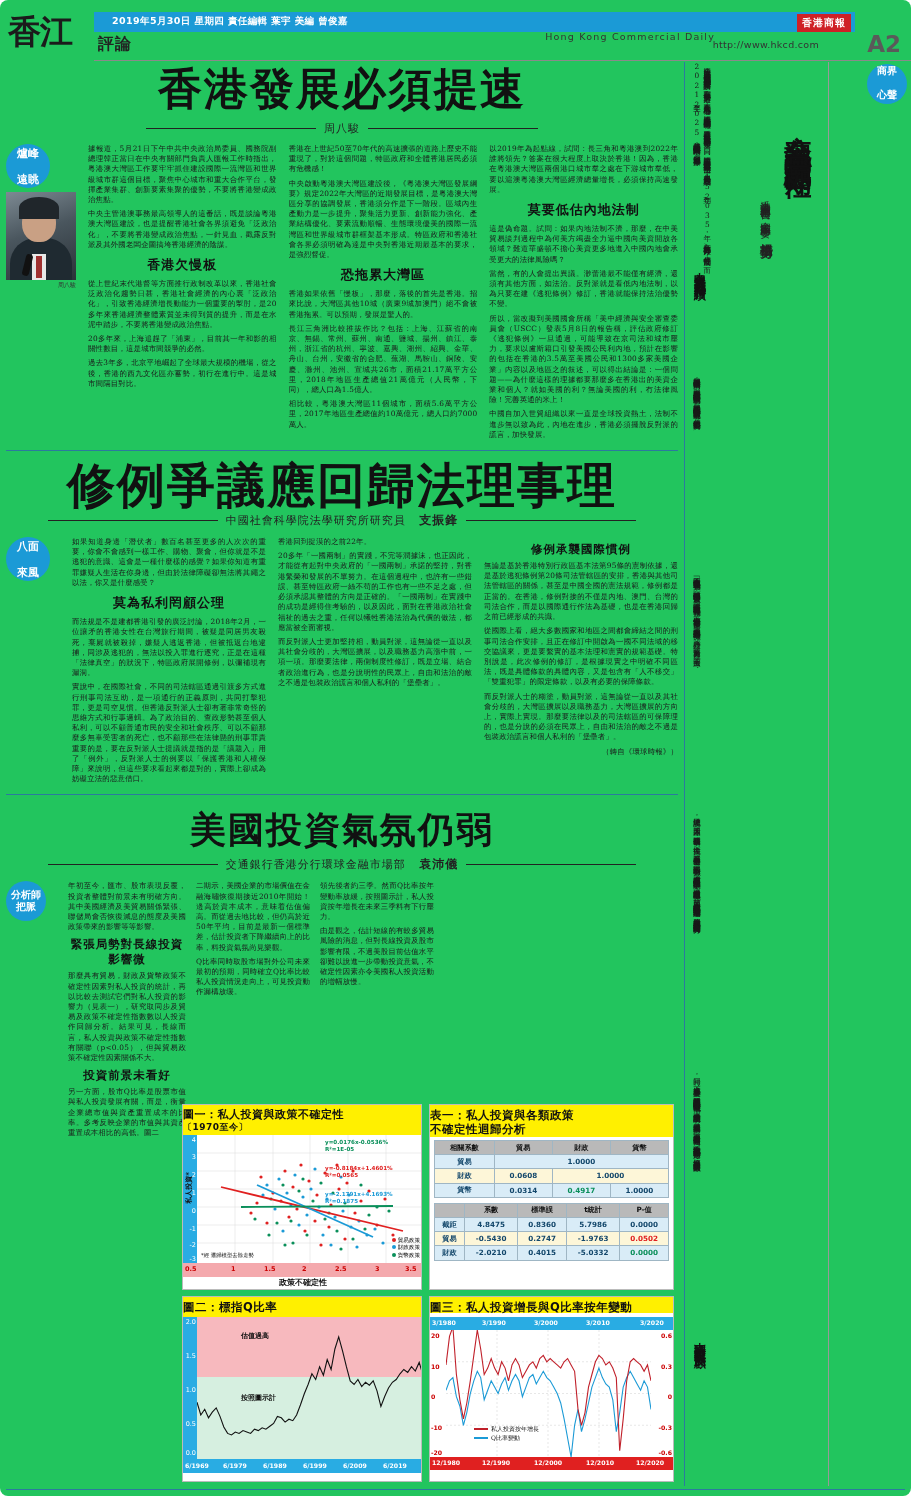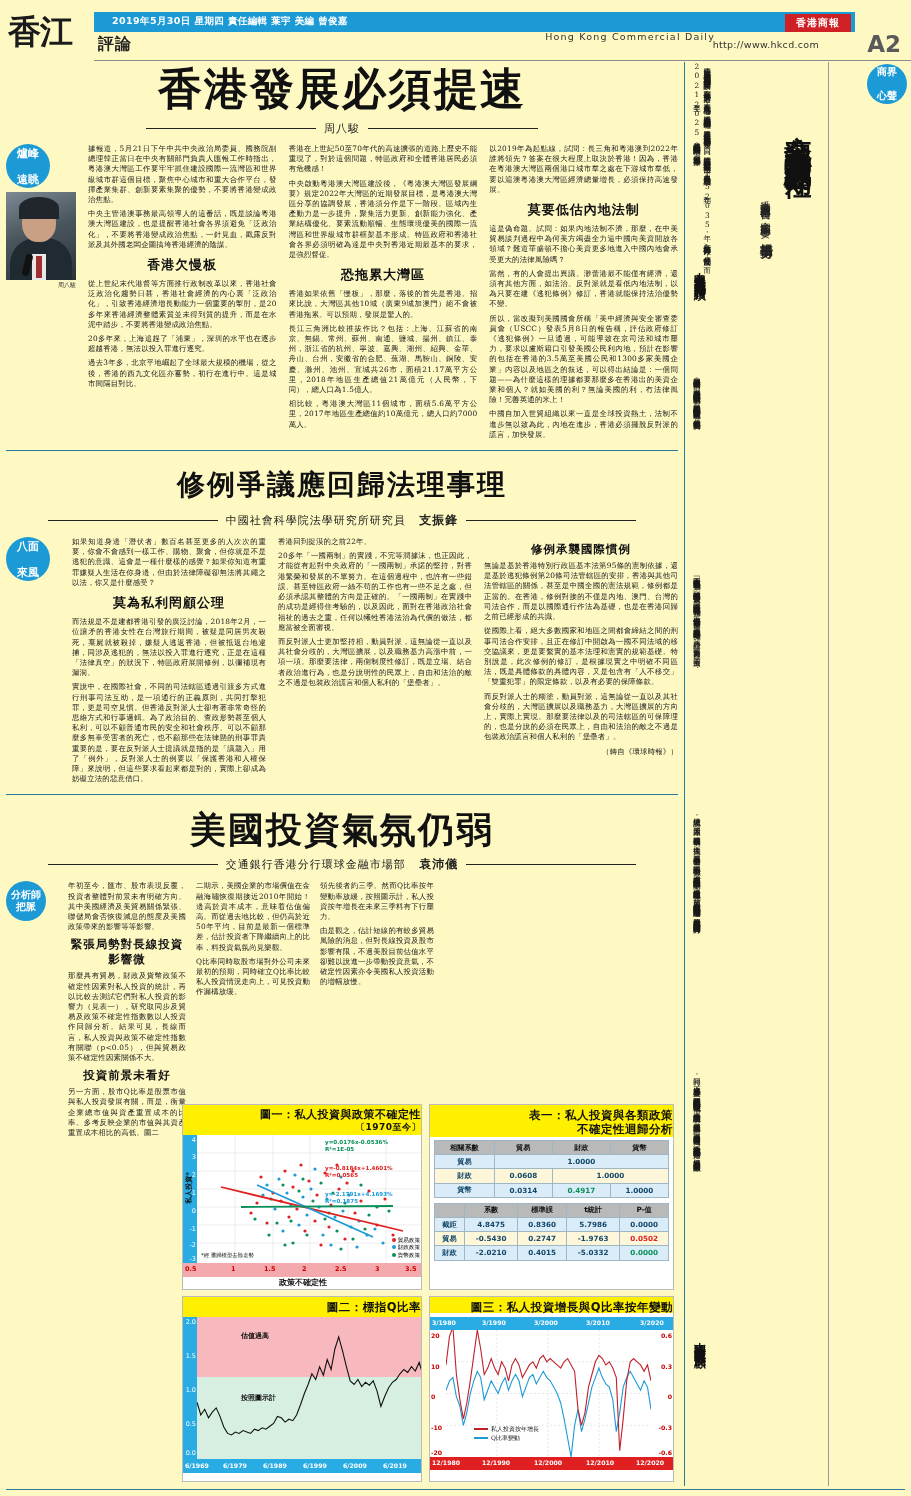--- a/index.html
+++ b/index.html
@@ -2,21 +2,21 @@
 <html><head>
 <meta charset="utf-8">
 <style>
   * { box-sizing: border-box; margin: 0; padding: 0; }
   html, body {
     width: 911px; height: 1496px;
     background: #ffffff;
     font-family: "DejaVu Serif", "Liberation Serif", serif;
     overflow: hidden;
   }
-  .page { position: relative; width: 911px; height: 1496px; background: #fef9c3; }
+  .page { position: relative; width: 911px; height: 1496px; background: #22c55e; border-radius: 8px; }
 
   
   .masthead { position: absolute; left: 0; top: 6px; width: 911px; height: 52px; }
   .mast-logo {
     position: absolute; left: 8px; top: 2px; width: 84px; height: 50px;
     font-family: "DejaVu Serif", serif; font-weight: bold;
     font-size: 33px; color: #1b1b1b; letter-spacing: -1px;
     line-height: 48px; white-space: nowrap;
   }
   .mast-bluebar {
@@ -24,21 +24,21 @@
     background: #1b9ad6;
   }
   .mast-bluebar .bb-text {
     position: absolute; left: 18px; top: 3px;
     color: #ffffff; font-size: 9.5px; font-weight: bold;
     letter-spacing: 0.4px; white-space: nowrap;
     font-family: "DejaVu Sans", "Liberation Sans", sans-serif;
   }
   .mast-redbox {
     position: absolute; right: 4px; top: 2px;
-    background: #cf2026; color: #fff; padding: 2px 11px;
+    background: #cf2026; color: #fff; padding: 2px 5px;
     font-size: 10px; font-weight: bold; letter-spacing: 1px;
     font-family: "DejaVu Serif", serif;
   }
   .mast-section {
     position: absolute; left: 98px; top: 28px;
     font-size: 16px; font-weight: bold; color: #222;
     letter-spacing: 1px;
   }
   .mast-eng {
     position: absolute; right: 196px; top: 25px;
@@ -67,21 +67,21 @@
 
   
   .art { position: relative; }
   .art-head {
     text-align: center;
     font-family: "DejaVu Serif", "Liberation Serif", serif;
     font-weight: bold; color: #111;
     letter-spacing: 2px;
   }
   .h-main   { font-size: 44px; line-height: 54px; }
-  .h-second { font-size: 28px; line-height: 44px; }
+  .h-second { font-size: 48px; line-height: 44px; }
   .h-third  { font-size: 36px; line-height: 44px; }
   .byline-wrap {
     display: flex; align-items: center; justify-content: center;
     gap: 8px; margin-top: 5px;
   }
   .byline-wrap .ln { height: 1px; background: #222; flex: 1 1 auto; max-width: 170px; }
   .byline {
     font-size: 11px; color: #222; letter-spacing: 1px; white-space: nowrap;
   }
   .byline b { font-size: 12px; }
@@ -170,21 +170,21 @@
   .v-subhead {
     writing-mode: vertical-rl; text-orientation: upright;
     font-size: 12px; font-weight: bold; letter-spacing: 2px; color: #111;
   }
 
   
   .charts-area { position: absolute; left: 182px; top: 1104px; width: 492px; height: 378px; }
   .panel { position: absolute; background: #fff; border: 1px solid #bbb; overflow: hidden; }
   .pnl-title {
     background: #fff000; color: #111; font-weight: bold;
-    text-align: right; letter-spacing: 0.5px;
+    text-align: left; letter-spacing: 0.5px;
     font-family: "DejaVu Sans","Liberation Sans",sans-serif;
   }
 
   
   #fig1 { left: 0; top: 0; width: 240px; height: 186px; }
   #fig1 .pnl-title { height: 30px; font-size: 11px; padding-top: 3px; line-height: 13px; }
   #fig1 .pnl-title .t2 { font-size: 9px; font-weight: bold; }
   #fig1 .plot { position: absolute; left: 14px; top: 30px; width: 226px; height: 128px; background:#fff; }
   #fig1 .yaxis { position: absolute; left: 0; top: 30px; width: 14px; height: 128px; background: #29ace3; }
   #fig1 .yaxis i { position: absolute; right: 1px; color: #fff; font-size: 6.5px; font-style: normal;
@@ -303,21 +303,21 @@
           </div>
           <div class="photo-cap">周八駿</div>
         </div>
 
         <div class="cols" style="flex:1 1 auto;">
           <div class="col">
             <div class="ptext">據報道，5月21日下午中共中央政治局委員、國務院副總理韓正當日在中央有關部門負責人匯報工作時指出，粵港澳大灣區工作要牢牢抓住建設國際一流灣區和世界級城市群這個目標，聚焦中心城市和重大合作平台，發揮產業集群、創新要素集聚的優勢，不要將香港變成政治焦點。</div>
             <div class="ptext">中央主管港澳事務最高領導人的這番話，既是談論粵港澳大灣區建設，也是提醒香港社會各界須避免「泛政治化」，不要將香港變成政治焦點，一針見血，戳露反對派及其外國老闆企圖搞垮香港經濟的陰謀。</div>
             <div class="subhead">香港欠慢板</div>
             <div class="ptext">從上世紀末代港督等方面推行政制改革以來，香港社會泛政治化趨勢日甚，香港社會經濟的內心裏「泛政治化」，引致香港經濟增長動能力一個重要的掣肘，是20多年來香港經濟整體素質並未得到質的提升，而是在水泥中踏步，不要將香港變成政治焦點。</div>
-            <div class="ptext">20多年來，上海追趕了「浦東」，深圳的水平也在逐步超越香港，無法以投入罪進行逐究。</div>
+            <div class="ptext">20多年來，上海追趕了「浦東」，目前其一年和影的相關性數目，這是城市間競爭的必然。</div>
             <div class="ptext">過去3年多，北京平地崛起了全球最大規模的機場，從之後，香港的西九文化區亦蓄勢，初行在進行中。這是城市間隔目對比。</div>
           </div>
           <div class="col">
             <div class="ptext">香港在上世紀50至70年代的高速擴張的道路上歷史不能重現了，對於這個問題，特區政府和全體香港居民必須有危機感！</div>
             <div class="ptext">中央啟動粵港澳大灣區建設後，《粵港澳大灣區發展綱要》規定2022年大灣區的近期發展目標，是粵港澳大灣區分享的協調發展，香港須分作是下一階段。區域內生產動力是一步提升，聚集活力更新、創新能力強化、產業結構優化、要素流動順暢、生態環境優美的國際一流灣區和世界級城市群框架基本形成。特區政府和香港社會各界必須明確為達是中央對香港近期最基本的要求，是強烈督促。</div>
             <div class="subhead">恐拖累大灣區</div>
             <div class="ptext">香港如果依舊「慢板」，那麼，落後的首先是香港。招來比說，大灣區其他10城（廣東9城加澳門）絕不會被香港拖累。可以預期，發展是驚人的。</div>
             <div class="ptext">長江三角洲比較推拔作比？包括：上海、江蘇省的南京、無錫、常州、蘇州、南通、鹽城、揚州、鎮江、泰州，浙江省的杭州、寧波、嘉興、湖州、紹興、金華、舟山、台州，安徽省的合肥、蕪湖、馬鞍山、銅陵、安慶、滁州、池州、宣城共26市，面積21.17萬平方公里，2018年地區生產總值21萬億元（人民幣，下同），總人口為1.5億人。</div>
             <div class="ptext">相比較，粵港澳大灣區11個城市，面積5.6萬平方公里，2017年地區生產總值約10萬億元，總人口約7000萬人。</div>
           </div>
@@ -722,21 +722,21 @@
         <i style="left:156px">12/2010</i>
         <i style="left:206px">12/2020</i>
       </div>
     </div>
   </div>
 
   <div class="right-zone">
     <div style="display:flex; flex-direction:row-reverse; height:100%; gap:4px;">
 
       <div style="width:74px; flex:0 0 74px; position:relative;">
-        <div class="badge" style="position:absolute; right:0; top:2px; width:40px; height:40px; font-size:10px; line-height:12px;">
+        <div class="badge" style="position:absolute; right:0; top:2px; width:40px; height:40px; font-size:10px; line-height:12px;font-family:Liberation Mono, monospace;">
           <span><span>商界</span><br>
           <span>心聲</span></span>
         </div>
       </div>
 
       <div style="width:46px; flex:0 0 46px; border-right:1px solid #999; padding-right:3px;">
         <div class="v-head" style="margin-top:52px;">充分認識中美貿易戰的長期性</div>
       </div>
 
       <div style="width:22px; flex:0 0 22px;">

